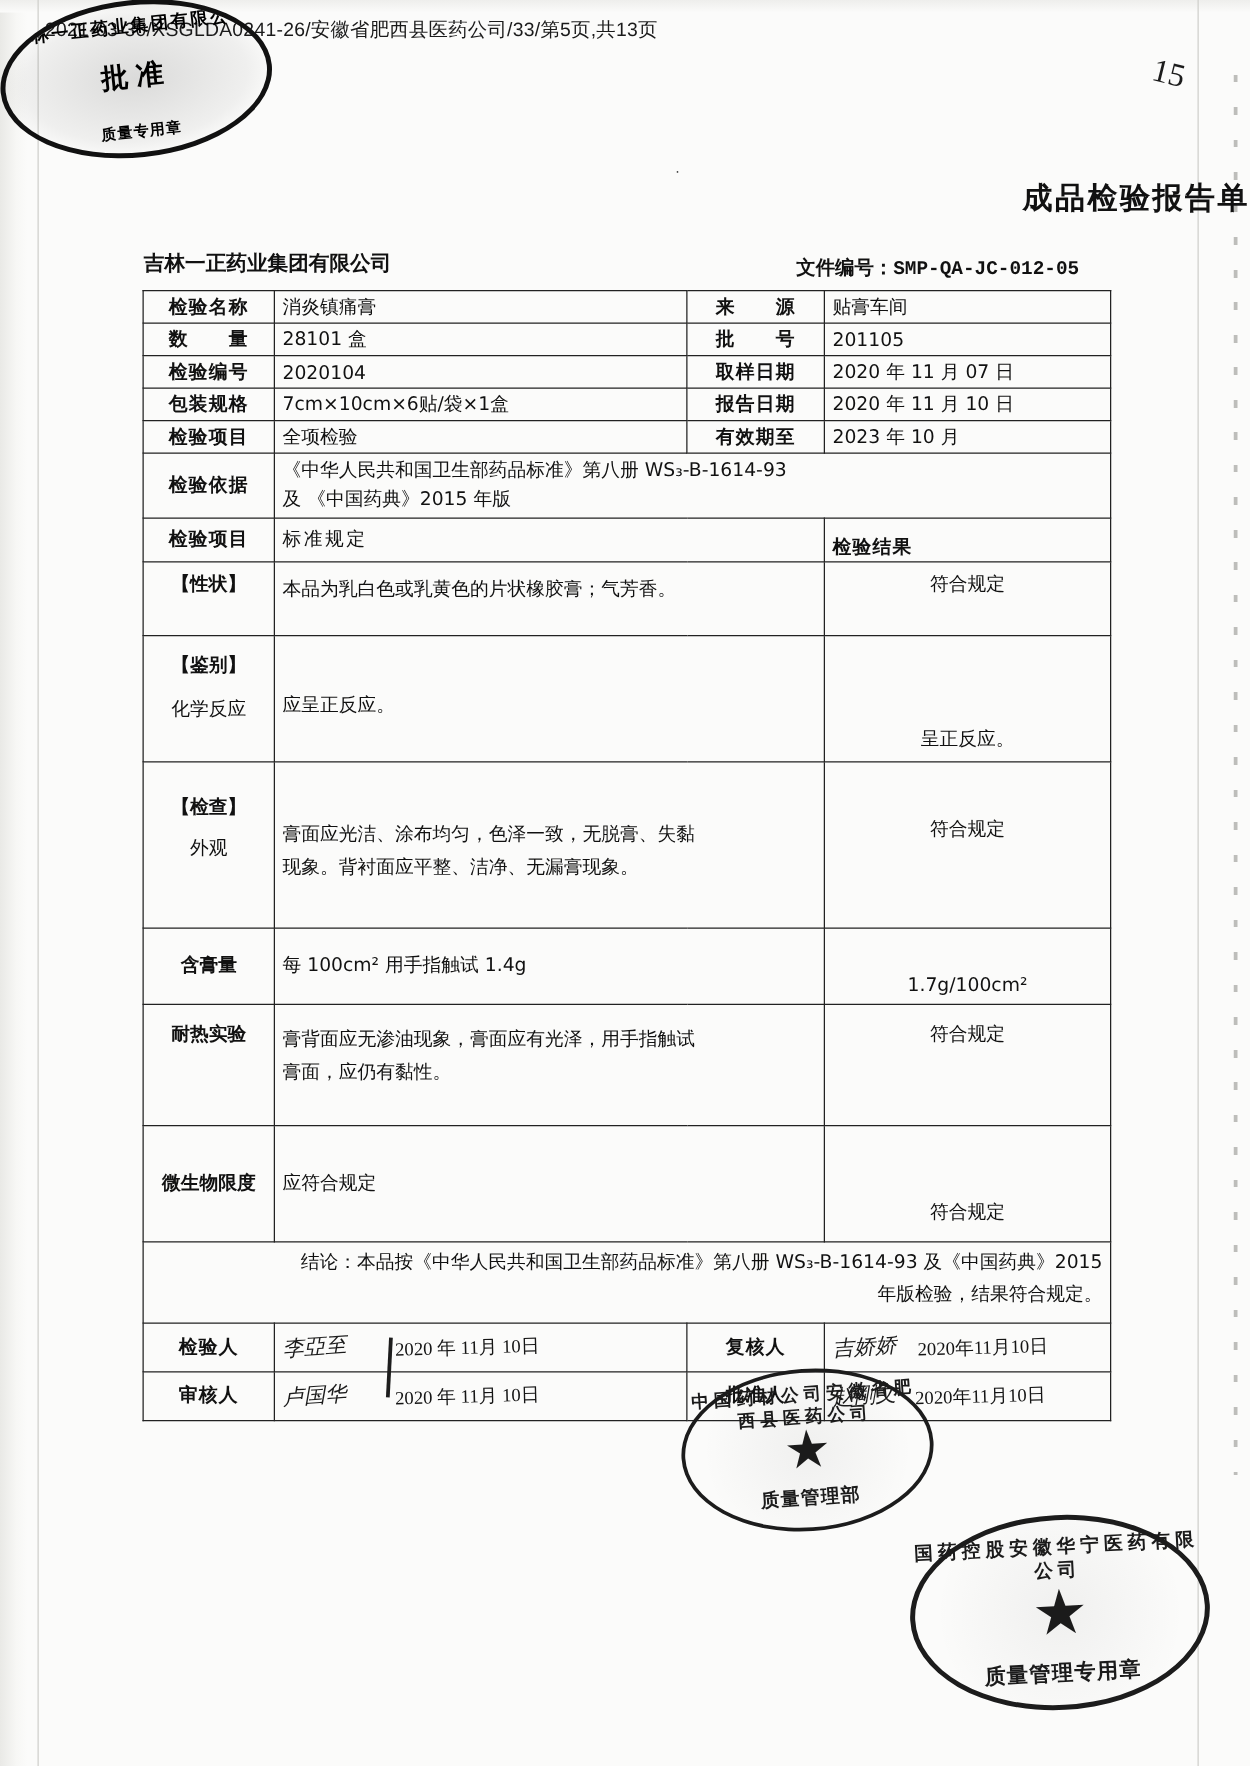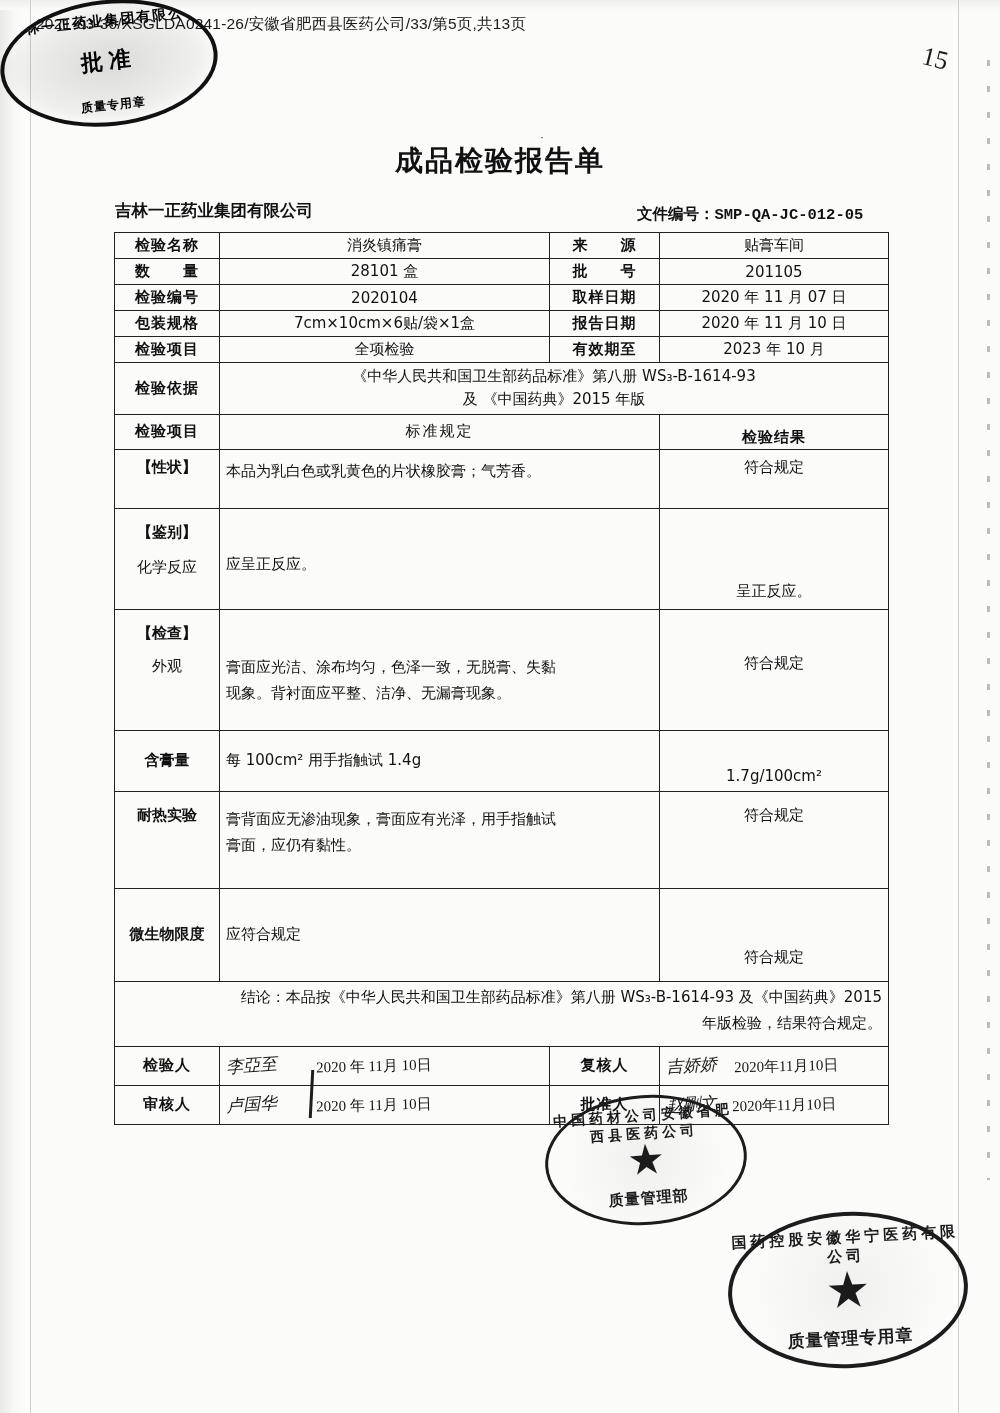--- a/index.html
+++ b/index.html
@@ -44,22 +44,22 @@
     font-size: 15.5px;
     color: #1a1a1a;
     letter-spacing: 0.2px;
     white-space: nowrap;
     font-family: "Liberation Sans", sans-serif;
   }
   .doc-title {
     position: absolute;
     left: 0; right: 0;
     top: 142px;
-    text-align: center;
-    font-size: 28px;
+    text-align: right;
+    font-size: 24px;
     font-weight: bold;
     letter-spacing: 2px;
     color: #111;
     font-family: "DejaVu Sans", sans-serif;
   }
   .title-dot {
     position: absolute;
     left: 540px;
     top: 130px;
     font-size: 12px;
@@ -101,21 +101,21 @@
     padding: 2px 6px;
     vertical-align: middle;
     font-family: "DejaVu Sans", sans-serif;
   }
   .lbl {
     text-align: center;
     letter-spacing: 1px;
     font-weight: bold;
     white-space: nowrap;
   }
-  .ctr { text-align: center; }
+  .ctr { }
   .h24 { height: 26px; }
   .two-line { line-height: 1.55; }
 
   
   .req { text-align: left; padding-left: 10px; line-height: 1.75; }
   .res { text-align: center; }
   .item { text-align: center; font-weight: bold; white-space: nowrap; }
 
   .concl {
     text-align: right;
@@ -323,21 +323,21 @@
       <tr>
         <td class="item" style="height:84px;vertical-align:top;padding-top:14px">
           <div>【鉴别】</div>
           <div style="margin-top:16px;font-weight:normal">化学反应</div>
         </td>
         <td class="req" colspan="2" style="vertical-align:top;padding-top:42px">应呈正反应。</td>
         <td class="res" style="vertical-align:bottom;padding-bottom:8px">呈正反应。</td>
       </tr>
 
       <tr>
-        <td class="item" style="height:104px;vertical-align:top;padding-top:14px">
+        <td class="item" style="height:104px;vertical-align:top;padding-top:26px">
           <div>【检查】</div>
           <div style="margin-top:14px;font-weight:normal">外观</div>
         </td>
         <td class="req" colspan="2" style="vertical-align:top;padding-top:44px;white-space:pre-line">膏面应光洁、涂布均匀，色泽一致，无脱膏、失黏
 现象。背衬面应平整、洁净、无漏膏现象。</td>
         <td class="res" style="vertical-align:top;padding-top:44px">符合规定</td>
       </tr>
 
       <tr>
         <td class="item" style="height:56px;vertical-align:middle">含膏量</td>

